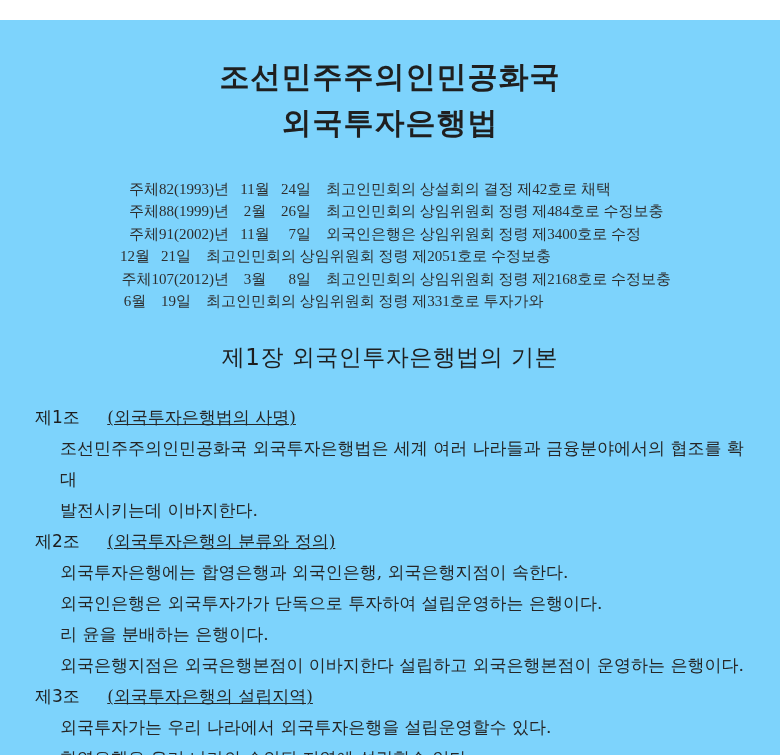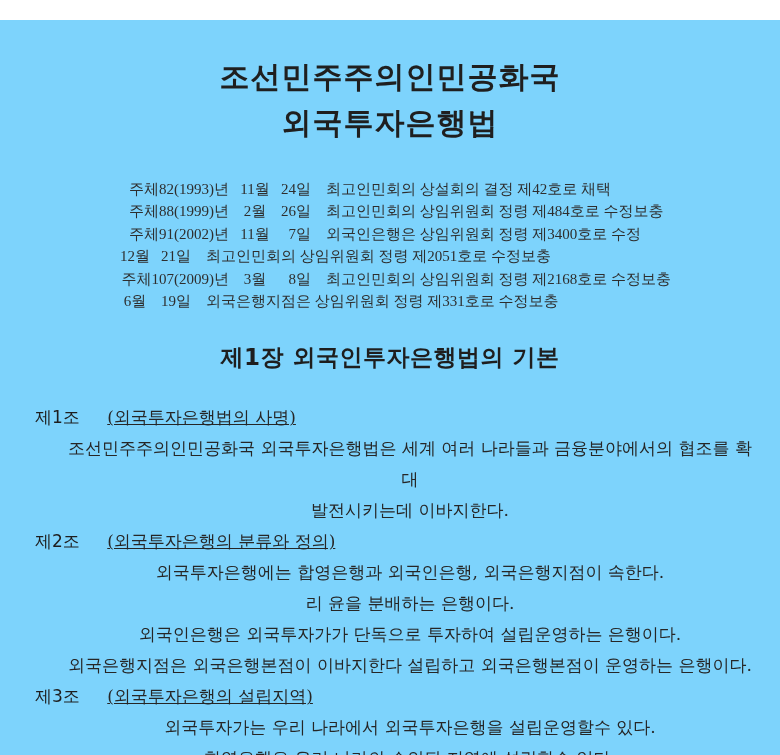--- a/index.html
+++ b/index.html
@@ -44,21 +44,21 @@
   .col-era   { display: inline-block; min-width: 120px; text-align: right; }
   .col-month { display: inline-block; min-width: 36px;  text-align: center; margin-left: 8px; }
   .col-day   { display: inline-block; min-width: 38px;  text-align: right; }
   .col-desc  { margin-left: 15px; }
 
   
   .chapter {
     margin: 31px 0 0 0;
     text-align: center;
     font-family: "DejaVu Sans", "Liberation Sans", sans-serif;
-    font-weight: 700;
+    font-weight: 400;
     font-size: 23px;
     line-height: 29px;
     letter-spacing: 0.5px;
     color: #1e1e1e;
   }
 
   
   .articles {
     margin: 30px 0 0 35px;
     width: 725px;
@@ -67,21 +67,21 @@
     line-height: 31px;
     color: #262626;
   }
   .article-head { white-space: nowrap; }
   .art-label {
     font-family: "DejaVu Sans", "Liberation Sans", sans-serif;
     font-weight: 400;
     color: #1e1e1e;
   }
   .art-title { margin-left: 22px; text-decoration: underline; }
-  .art-line  { margin-left: 25px; text-align: center; }
+  .art-line  { margin-left: 25px; }
 </style>
 </head>
 <body>
 
 <div class="page">
 
   <h1 class="title">
     <span class="title-line">조선민주주의인민공화국</span>
     <span class="title-line">외국투자은행법</span>
   </h1>
@@ -104,50 +104,50 @@
       <span class="col-month">11월</span>
       <span class="col-day">7일</span>
       <span class="col-desc">외국인은행은 상임위원회 정령 제3400호로 수정</span>
     </div>
     <div class="amendment-row">
       <span class="col-month">12월</span>
       <span class="col-day">21일</span>
       <span class="col-desc">최고인민회의 상임위원회 정령 제2051호로 수정보충</span>
     </div>
     <div class="amendment-row">
-      <span class="col-era">주체107(2009)년</span>
+      <span class="col-era">주체107(2012)년</span>
       <span class="col-month">3월</span>
       <span class="col-day">8일</span>
       <span class="col-desc">최고인민회의 상임위원회 정령 제2168호로 수정보충</span>
     </div>
     <div class="amendment-row">
       <span class="col-month">6월</span>
       <span class="col-day">19일</span>
-      <span class="col-desc">외국은행지점은 상임위원회 정령 제331호로 수정보충</span>
+      <span class="col-desc">최고인민회의 상임위원회 정령 제331호로 투자가와</span>
     </div>
   </div>
 
   <h2 class="chapter">제1장 외국인투자은행법의 기본</h2>
 
   <section class="articles">
 
     <div class="article-head">
       <span class="art-label">제1조</span>
       <span class="art-title">(외국투자은행법의 사명)</span>
     </div>
     <div class="art-line">조선민주주의인민공화국 외국투자은행법은 세계 여러 나라들과 금융분야에서의 협조를 확대</div>
     <div class="art-line">발전시키는데 이바지한다.</div>
 
     <div class="article-head">
       <span class="art-label">제2조</span>
       <span class="art-title">(외국투자은행의 분류와 정의)</span>
     </div>
     <div class="art-line">외국투자은행에는 합영은행과 외국인은행, 외국은행지점이 속한다.</div>
+    <div class="art-line">외국인은행은 외국투자가가 단독으로 투자하여 설립운영하는 은행이다.</div>
     <div class="art-line">리 윤을 분배하는 은행이다.</div>
-    <div class="art-line">외국인은행은 외국투자가가 단독으로 투자하여 설립운영하는 은행이다.</div>
     <div class="art-line">외국은행지점은 외국은행본점이 이바지한다 설립하고 외국은행본점이 운영하는 은행이다.</div>
 
     <div class="article-head">
       <span class="art-label">제3조</span>
       <span class="art-title">(외국투자은행의 설립지역)</span>
     </div>
     <div class="art-line">외국투자가는 우리 나라에서 외국투자은행을 설립운영할수 있다.</div>
     <div class="art-line">합영은행은 우리 나라의 승인된 지역에 설립할수 있다.</div>
 
   </section>

